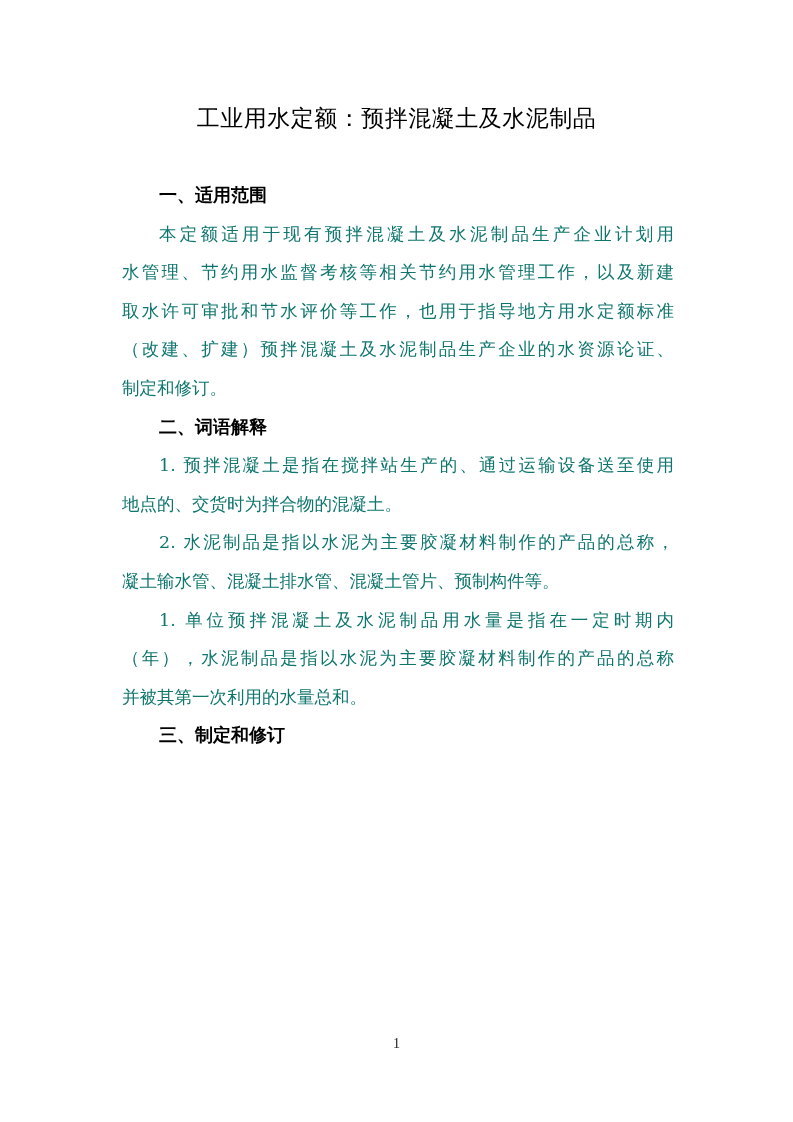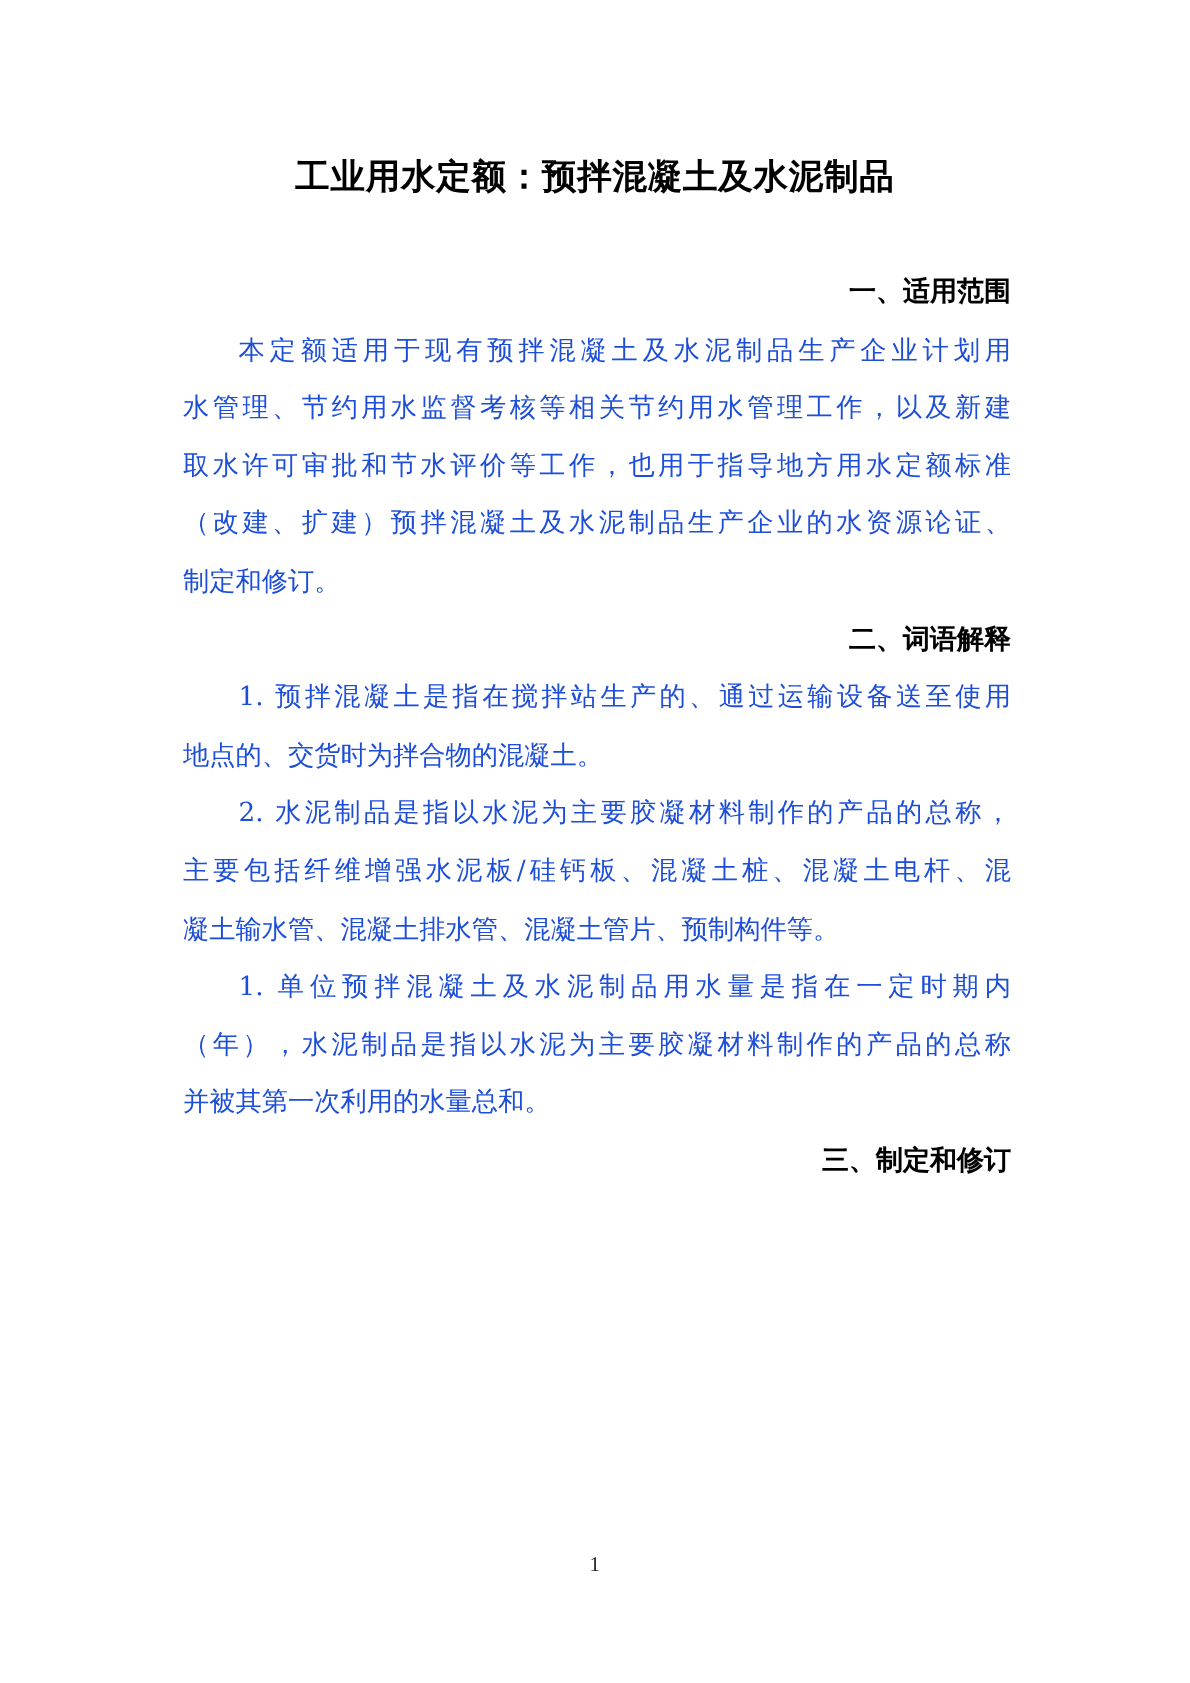--- a/index.html
+++ b/index.html
@@ -21,52 +21,51 @@
       width: 793px;
       height: 1122px;
     }
     .title {
       position: absolute;
       left: 0;
       width: 793px;
       top: 98px;
       text-align: center;
       font-family: "DejaVu Sans", "Liberation Sans", sans-serif;
-      font-weight: bold;
+      font-weight: normal;
       font-size: 23px;
       letter-spacing: 0.5px;
       line-height: 40px;
       color: #000;
     }
     .content {
       position: absolute;
       left: 122px;
       top: 176px;
       width: 552px;
     }
     .heading {
       font-family: "DejaVu Sans", "Liberation Sans", sans-serif;
       font-weight: bold;
       font-size: 18px;
       line-height: 38.6px;
       height: 38.6px;
       padding-left: 37px;
       color: #000;
       white-space: nowrap;
-      text-align: right;
     }
     .line {
       display: block;
       text-align: justify;
       text-align-last: justify;
       white-space: nowrap;
       height: 38.6px;
       line-height: 38.6px;
       font-size: 17.5px;
-      color: #1d4ed8;
+      color: #0f766e;
       overflow: hidden;
     }
     .line.first { padding-left: 37px; }
     .line.last { text-align-last: left; }
     .page-number {
       position: absolute;
       left: 0;
       width: 793px;
       top: 1036px;
       text-align: center;
@@ -93,21 +92,20 @@
       <span class="line last">制定和修订。</span>
     </div>
 
     <div class="heading">二、词语解释</div>
     <div>
       <span class="line first">1. 预拌混凝土是指在搅拌站生产的、通过运输设备送至使用</span>
       <span class="line last">地点的、交货时为拌合物的混凝土。</span>
     </div>
     <div>
       <span class="line first">2. 水泥制品是指以水泥为主要胶凝材料制作的产品的总称，</span>
-      <span class="line">主要包括纤维增强水泥板/硅钙板、混凝土桩、混凝土电杆、混</span>
       <span class="line last">凝土输水管、混凝土排水管、混凝土管片、预制构件等。</span>
     </div>
     <div>
       <span class="line first">1. 单位预拌混凝土及水泥制品用水量是指在一定时期内</span>
       <span class="line">（年），水泥制品是指以水泥为主要胶凝材料制作的产品的总称</span>
       <span class="line last">并被其第一次利用的水量总和。</span>
     </div>
 
     <div class="heading">三、制定和修订</div>
 

